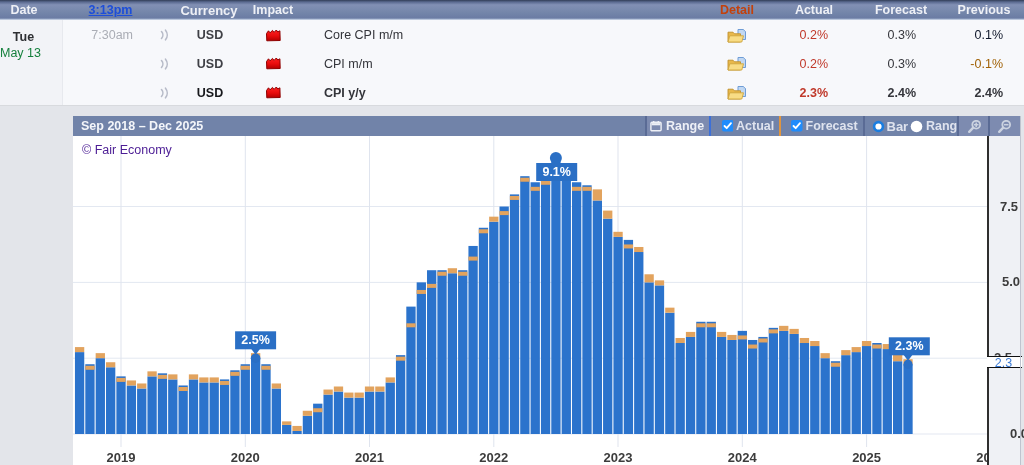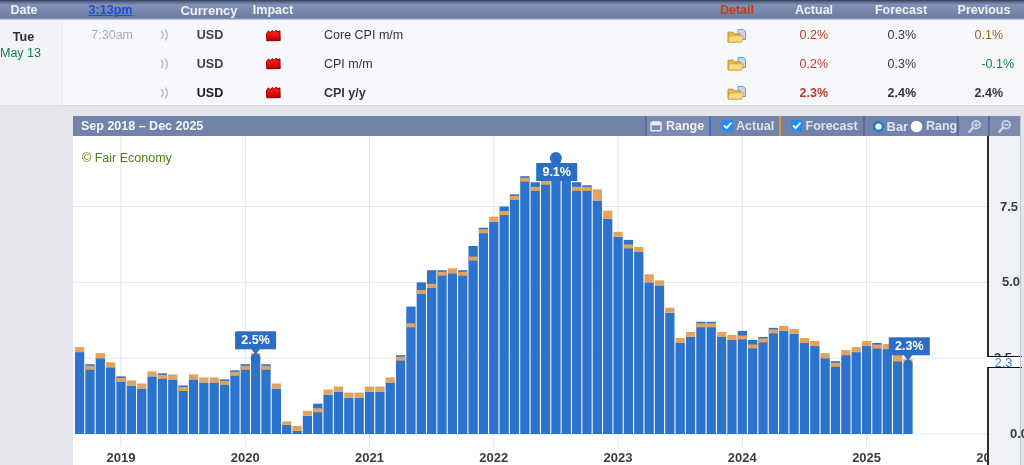--- a/index.html
+++ b/index.html
@@ -79,24 +79,24 @@
   </svg>
 <div class="abs" style="left:324px;top:85.5px;font-size:12.5px;font-weight:bold;color:#33343a;">CPI y/y</div>
 <svg width="20" height="15" viewBox="0 0 20 15" style="position:absolute;left:727px;top:86.0px">
     <path d="M11 0.5 L16.5 0.5 L18.5 2.5 L18.5 10.5 L11 10.5 Z" fill="#c2d8f2" stroke="#6f9dd6" stroke-width="1"></path>
     <path d="M16.5 0.5 L16.5 2.5 L18.5 2.5 Z" fill="#9dbfe8"></path>
     <path d="M1 3.2 L6 3.2 L7.5 4.8 L13.5 4.8 L13.5 13 L1 13 Z" fill="#e8b84b" stroke="#c08f2a" stroke-width="0.9"></path>
     <path d="M2.8 6.8 L16.5 6.8 L14.8 13 L1 13 Z" fill="#f8dc85" stroke="#cfa63d" stroke-width="0.9"></path>
   </svg>
 <div class="abs" style="left:728px;top:28px;width:100px;text-align:right;font-size:12.5px;color:#c0392b;">0.2%</div>
 <div class="abs" style="left:816px;top:28px;width:100px;text-align:right;font-size:12.5px;color:#35363c;">0.3%</div>
-<div class="abs" style="left:903px;top:28px;width:100px;text-align:right;font-size:12.5px;color:#a16207;">0.1%</div>
+<div class="abs" style="left:903px;top:28px;width:100px;text-align:right;font-size:12.5px;color:#0f172a;">0.1%</div>
 <div class="abs" style="left:728px;top:56.8px;width:100px;text-align:right;font-size:12.5px;color:#c0392b;">0.2%</div>
 <div class="abs" style="left:816px;top:56.8px;width:100px;text-align:right;font-size:12.5px;color:#35363c;">0.3%</div>
-<div class="abs" style="left:903px;top:56.8px;width:100px;text-align:right;font-size:12.5px;color:#15803d;padding-left:11px;">-0.1%</div>
+<div class="abs" style="left:903px;top:56.8px;width:100px;text-align:right;font-size:12.5px;color:#a16207;">-0.1%</div>
 <div class="abs" style="left:728px;top:85.5px;width:100px;text-align:right;font-size:12.5px;font-weight:bold;color:#c0392b;">2.3%</div>
 <div class="abs" style="left:816px;top:85.5px;width:100px;text-align:right;font-size:12.5px;font-weight:bold;color:#35363c;">2.4%</div>
 <div class="abs" style="left:903px;top:85.5px;width:100px;text-align:right;font-size:12.5px;font-weight:bold;color:#35363c;">2.4%</div>
 <div class="abs" style="left:73px;top:116px;width:947px;height:19.5px;background:#7183a9;"></div>
 <div class="abs" style="left:81px;top:119px;font-size:12.5px;font-weight:bold;color:#f4f6fa;">Sep 2018 – Dec 2025</div>
 <div class="abs" style="left:645px;top:116px;width:2px;height:19.5px;background:#5a6b95;"></div>
 <div class="abs" style="left:647px;top:116px;width:62px;height:19.5px;background:#7d8bb0;"></div>
 <svg width="12" height="12" viewBox="0 0 12 12" style="position:absolute;left:650px;top:119.5px">
     <rect x="0.9" y="2.3" width="10.2" height="8.5" rx="1.1" fill="none" stroke="#eef0f6" stroke-width="1.4"></rect>
     <rect x="1.6" y="3.1" width="8.8" height="2.2" fill="#eef0f6"></rect>
@@ -330,21 +330,21 @@
     <text x="182.6" y="204.8" font-family="Liberation Sans, sans-serif" font-size="12.5" font-weight="bold" fill="#ffffff" text-anchor="middle" dominant-baseline="middle">2.5%</text>
     <rect x="478.9" y="22.0" width="8" height="7.0" fill="#2a6fc5"></rect>
     <circle cx="482.9" cy="22.0" r="6.0" fill="#2a6fc5"></circle>
     <rect x="463.2" y="27.0" width="41.0" height="18.0" fill="#2a6fc5"></rect>
     <text x="483.7" y="36.5" font-family="Liberation Sans, sans-serif" font-size="12.5" font-weight="bold" fill="#ffffff" text-anchor="middle" dominant-baseline="middle">9.1%</text>
     <polygon points="830.5,218.8 839.5,218.8 835.0,224.8" fill="#2a6fc5"></polygon>
     <circle cx="835.0" cy="228.2" r="4.5" fill="#2a6fc5"></circle>
     <rect x="815.8" y="201.3" width="41.0" height="18.0" fill="#2a6fc5"></rect>
     <text x="836.3" y="210.8" font-family="Liberation Sans, sans-serif" font-size="12.5" font-weight="bold" fill="#ffffff" text-anchor="middle" dominant-baseline="middle">2.3%</text>
   </svg>
-<div class="abs" style="left:82px;top:143px;font-size:12.5px;color:#4d7c0f;margin-top:8px;">© Fair Economy</div>
+<div class="abs" style="left:82px;top:143px;font-size:12.5px;color:#4c1d95;">© Fair Economy</div>
 <div class="abs" style="left:988px;top:135.5px;width:33px;height:329.5px;background:#eff1f5;"></div>
 <div class="abs" style="left:988px;top:198.5px;width:30px;text-align:right;font-size:13px;font-weight:bold;color:#3c3c3c;">7.5</div>
 <div class="abs" style="left:988px;top:274.4px;width:30px;text-align:center;font-size:13px;font-weight:bold;color:#3c3c3c;margin-left:8px;">5.0</div>
 <div class="abs" style="left:988px;top:350.2px;width:30px;text-align:center;font-size:13px;font-weight:bold;color:#3c3c3c;">2.5</div>
 <div class="abs" style="left:988px;top:426.0px;width:30px;text-align:center;font-size:13px;font-weight:bold;color:#3c3c3c;padding-left:16px;">0.0</div>
 <div class="abs" style="left:987px;top:135.5px;width:1.6px;height:329.5px;background:#2e2e2e;"></div>
 <div class="abs" style="left:986.5px;top:355.5px;width:35px;height:10.5px;background:#ffffff;border-top:1.5px solid #111;border-bottom:1.5px solid #111;"></div>
 <div class="abs" style="left:988px;top:355.8px;width:31px;text-align:center;font-size:12.5px;color:#3a7bd5;">2.3</div>
 <div class="abs" style="left:1020px;top:116px;width:1px;height:349px;background:#bfc4cf;"></div>
 </body></html>

